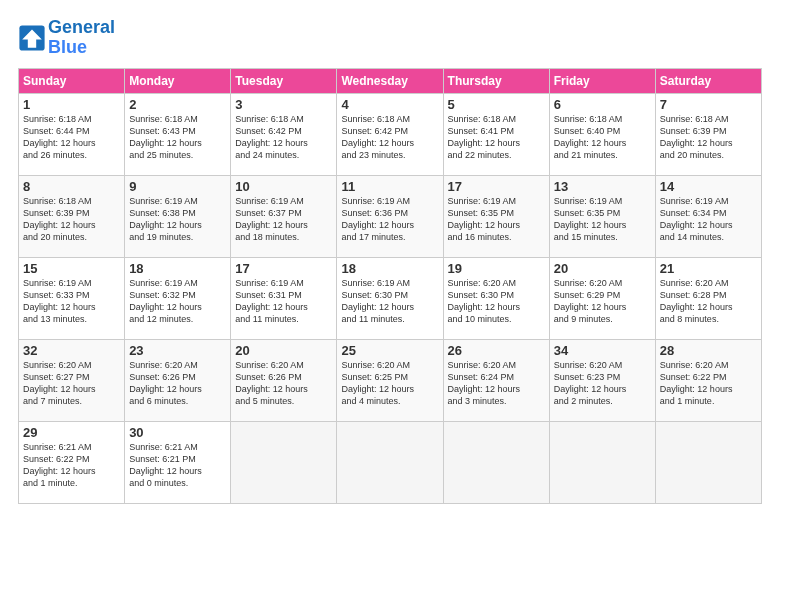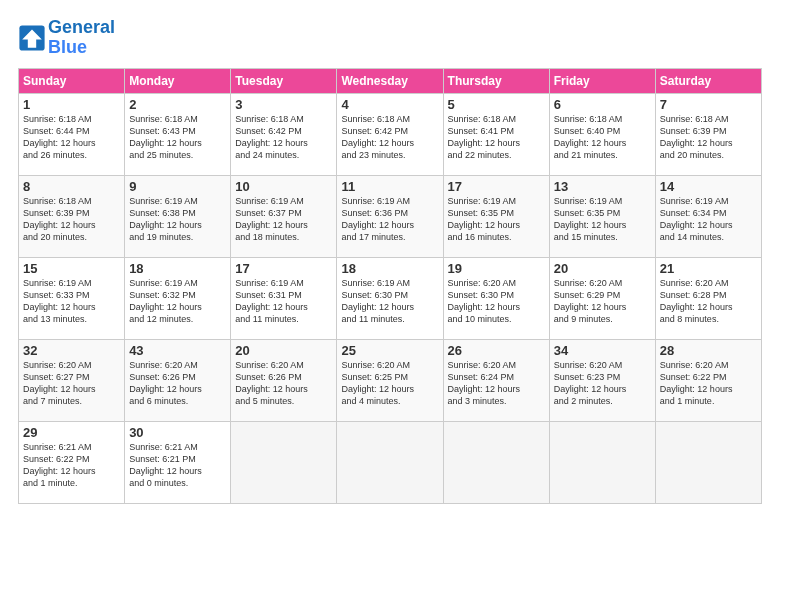--- a/index.html
+++ b/index.html
@@ -221,21 +221,21 @@
           <div class="day-info">Sunrise: 6:20 AM<br>Sunset: 6:28 PM<br>Daylight: 12 hours<br>and 8 minutes.</div>
         </td>
       </tr>
 
       <tr class="week-row">
         <td>
           <span class="day-num">32</span>
           <div class="day-info">Sunrise: 6:20 AM<br>Sunset: 6:27 PM<br>Daylight: 12 hours<br>and 7 minutes.</div>
         </td>
         <td>
-          <span class="day-num">43</span>
+          <span class="day-num">23</span>
           <div class="day-info">Sunrise: 6:20 AM<br>Sunset: 6:26 PM<br>Daylight: 12 hours<br>and 6 minutes.</div>
         </td>
         <td>
           <span class="day-num">20</span>
           <div class="day-info">Sunrise: 6:20 AM<br>Sunset: 6:26 PM<br>Daylight: 12 hours<br>and 5 minutes.</div>
         </td>
         <td>
           <span class="day-num">25</span>
           <div class="day-info">Sunrise: 6:20 AM<br>Sunset: 6:25 PM<br>Daylight: 12 hours<br>and 4 minutes.</div>
         </td>

